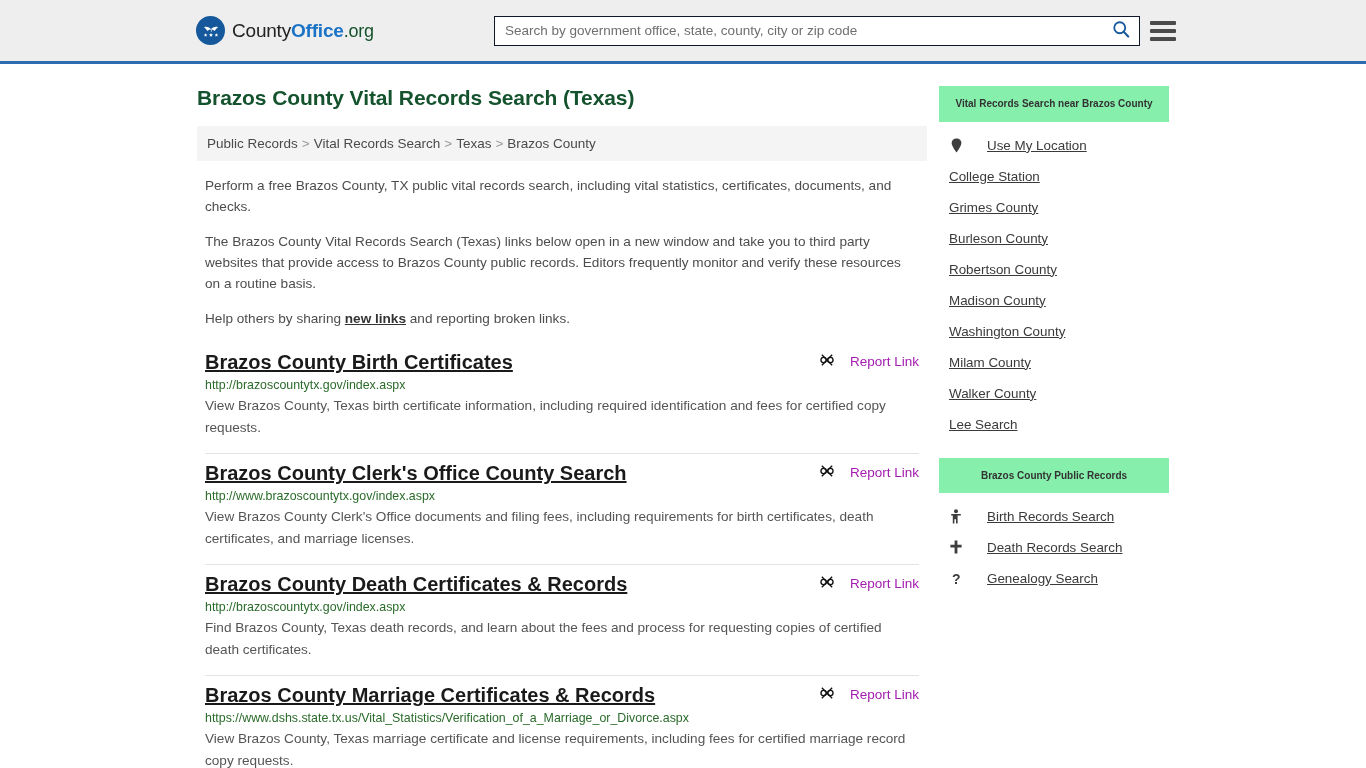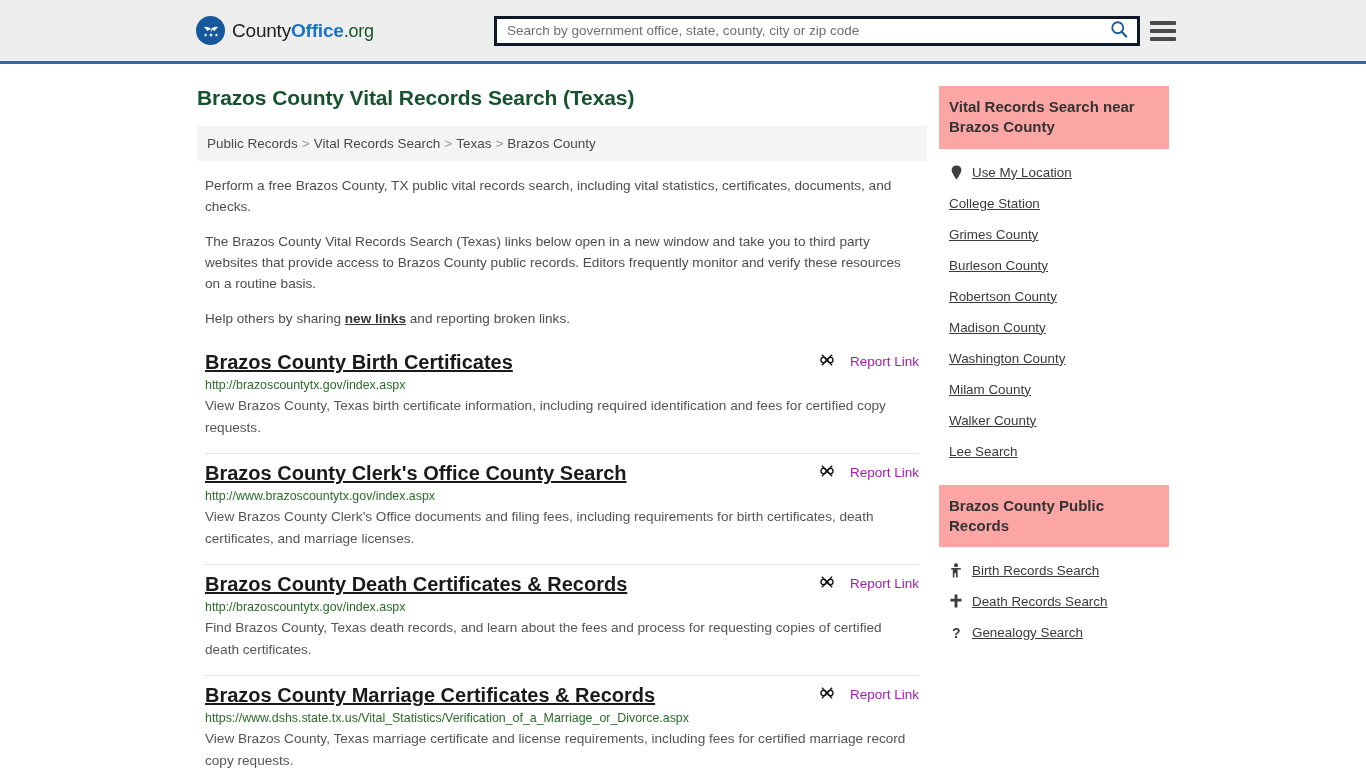--- a/index.html
+++ b/index.html
@@ -49,21 +49,21 @@
   .logo-text .t1 { color: #222222; }
   .logo-text .t2 { color: #1a73c7; font-weight: bold; }
   .logo-text .t3 { color: #14532d; font-size: 18px; }
 
   .search-wrap {
     position: absolute;
     left: 494px;
     width: 646px;
     height: 30px;
     background: #ffffff;
-    border: 3px solid #0f172a;
+    border: 1px solid #0f172a;
     display: flex;
     align-items: center;
   }
   .search-input {
     flex: 1;
     border: 0;
     outline: none;
     height: 100%;
     padding: 0 10px;
     font-size: 13.5px;
@@ -191,32 +191,33 @@
   .result-desc {
     font-size: 13.6px;
     line-height: 1.62;
     color: #555555;
     margin-top: 3px;
   }
 
   
   .side-panel { margin-bottom: 18px; }
   .side-head {
-    background: #fca5a5;
+    background: #86efac;
     padding: 11px 10px;
-    font-size: 15px;
+    font-size: 10px;
     font-weight: bold;
     color: #333333;
     line-height: 1.35;
+    text-align: center;
   }
   .side-list { padding: 8px 10px 0 10px; }
   .side-item {
     display: flex;
     align-items: flex-start;
-    gap: 9px;
+    gap: 24px;
     padding: 8px 0;
     font-size: 13.4px;
   }
   .side-item a {
     color: #3a3a3a;
     text-decoration: underline;
     cursor: pointer;
   }
   .side-ico {
     width: 14px;

